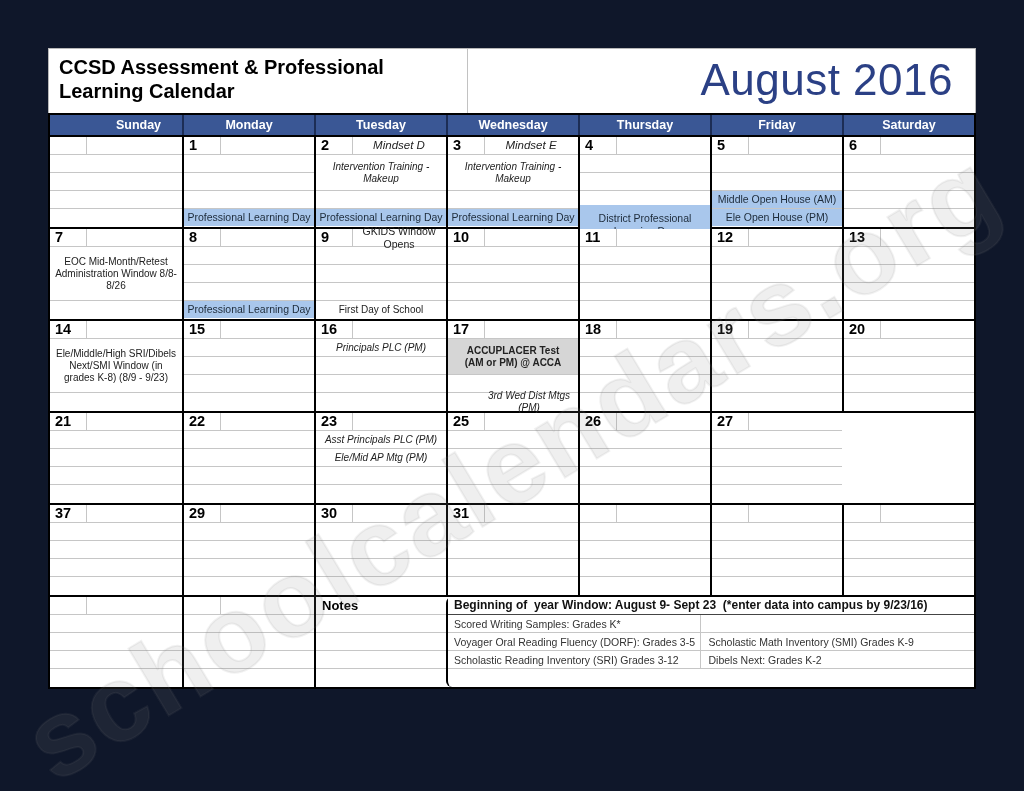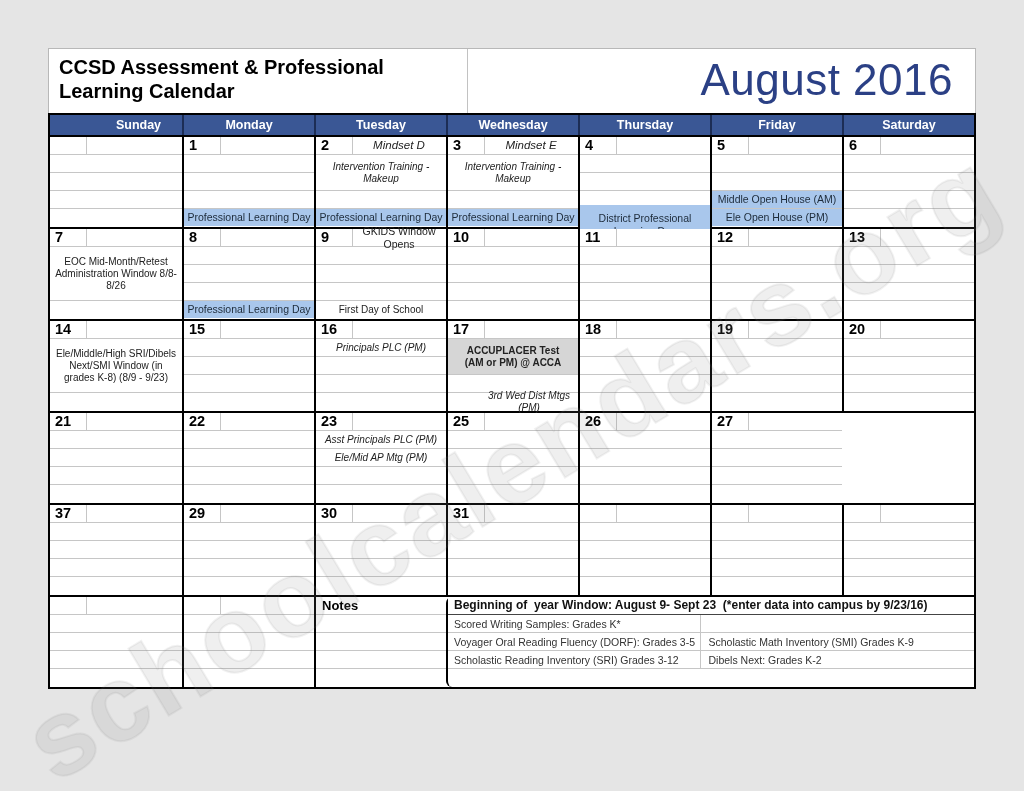--- a/index.html
+++ b/index.html
@@ -1,16 +1,16 @@
 <!DOCTYPE html>
 <html><head>
 <meta charset="utf-8">
 <style>
   html,body{margin:0;padding:0;background:#fff;}
-  .page{position:relative;width:1024px;height:791px;background:#e5e5e5;overflow:hidden;
+  .page{position:relative;width:1024px;height:791px;background:#0f172a;overflow:hidden;
         font-family:"Liberation Sans","DejaVu Sans",sans-serif;color:#111;}
   .calendar{position:absolute;left:48px;top:48px;width:928px;}
 
   
   .titlebar{display:flex;height:65px;border:1px solid #b8b8b8;border-bottom:none;box-sizing:border-box;background:#fff;}
   .title-left{width:419px;box-sizing:border-box;border-right:1px solid #c2c2c2;
               padding:6px 10px 0 10px;font-size:20px;font-weight:bold;line-height:1.22;color:#000;}
   .title-right{flex:1;text-align:right;padding-right:22px;font-size:44px;line-height:62px;
                color:#2b4085;letter-spacing:.5px;white-space:nowrap;}
 

